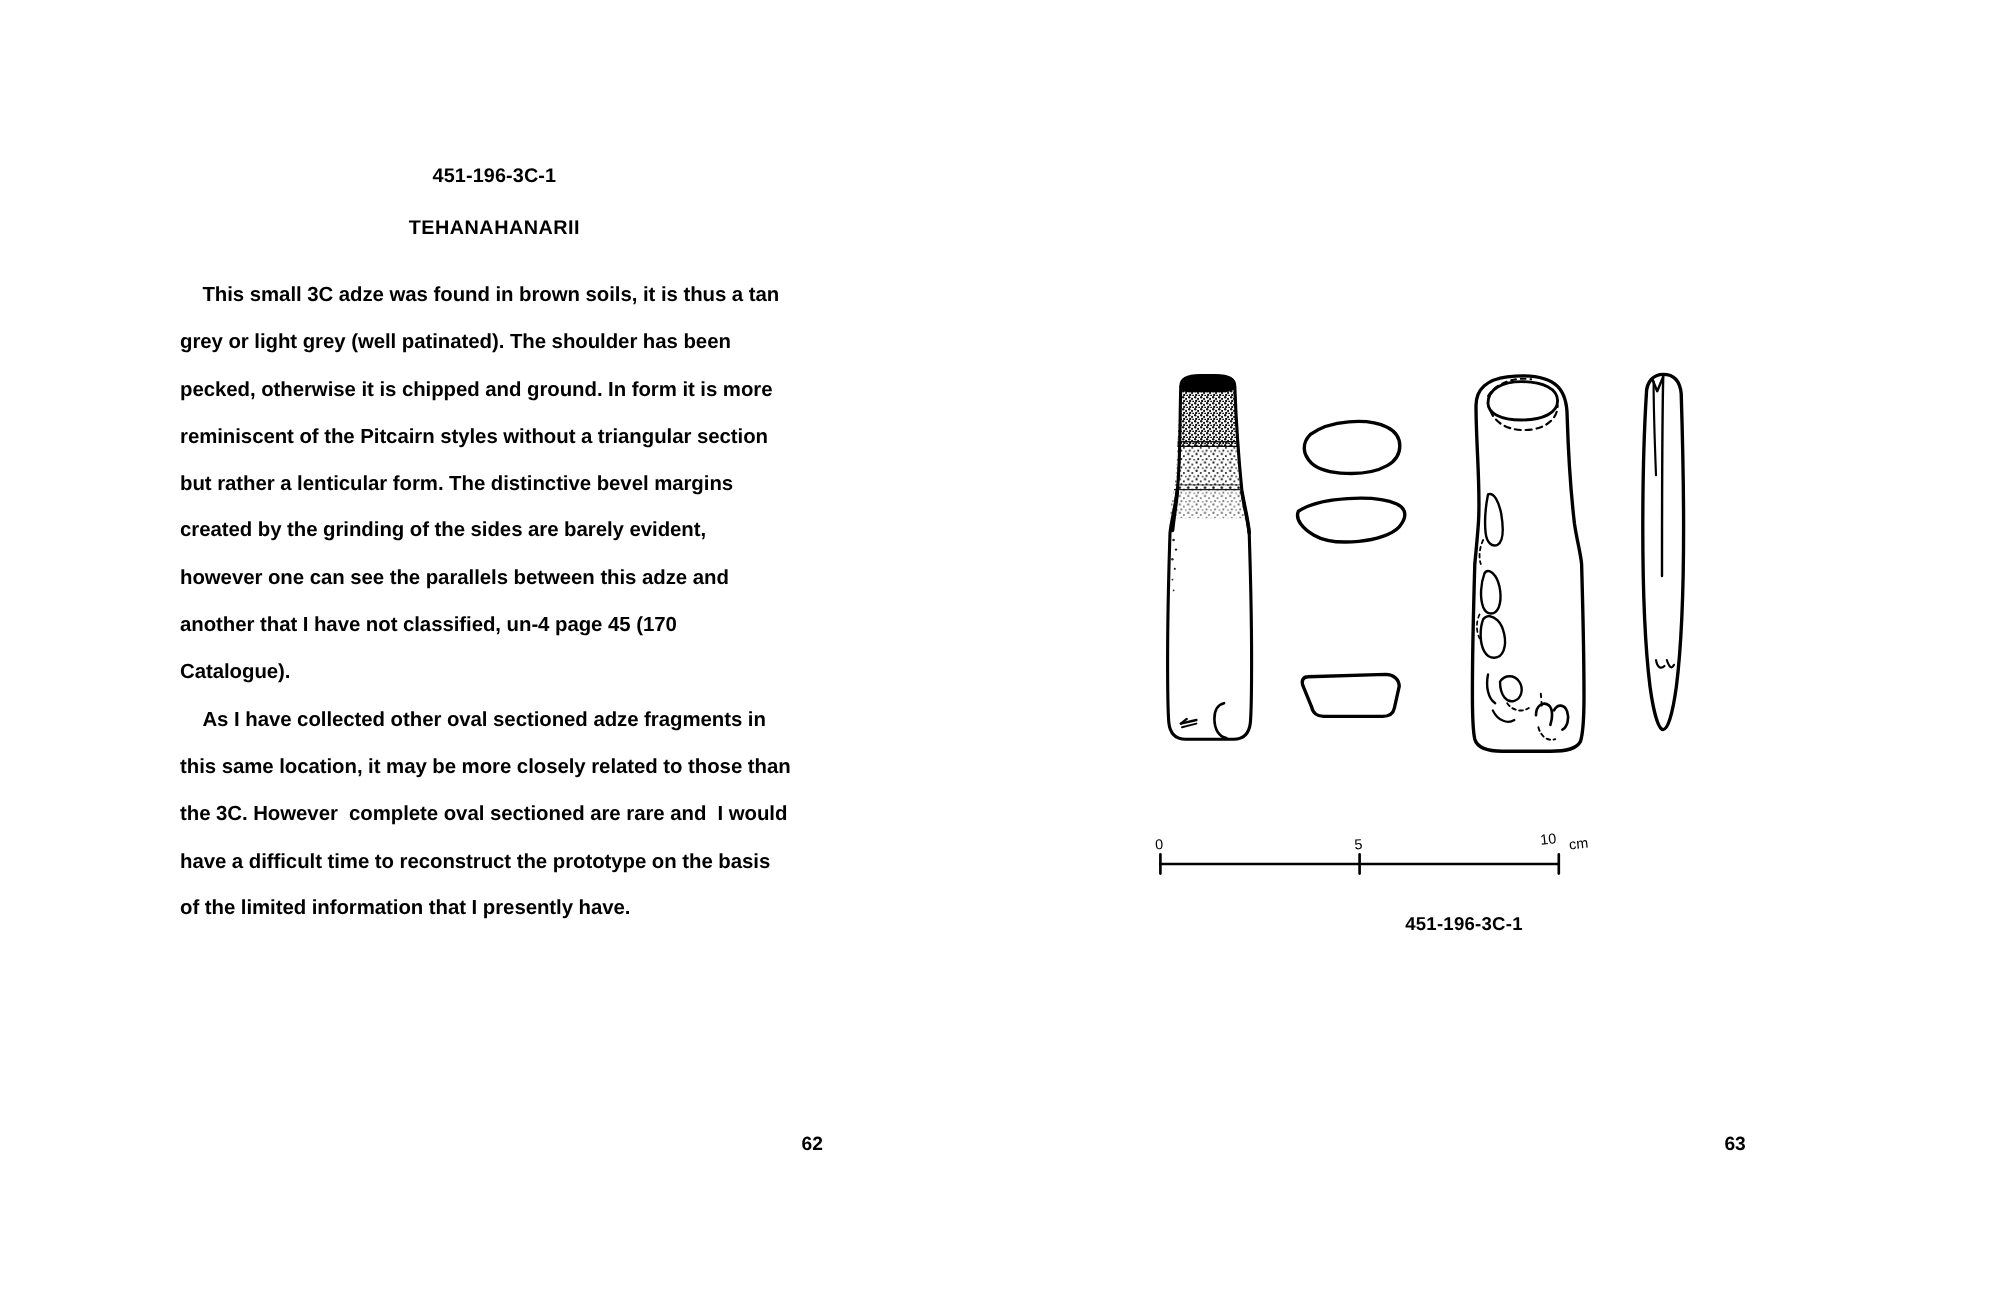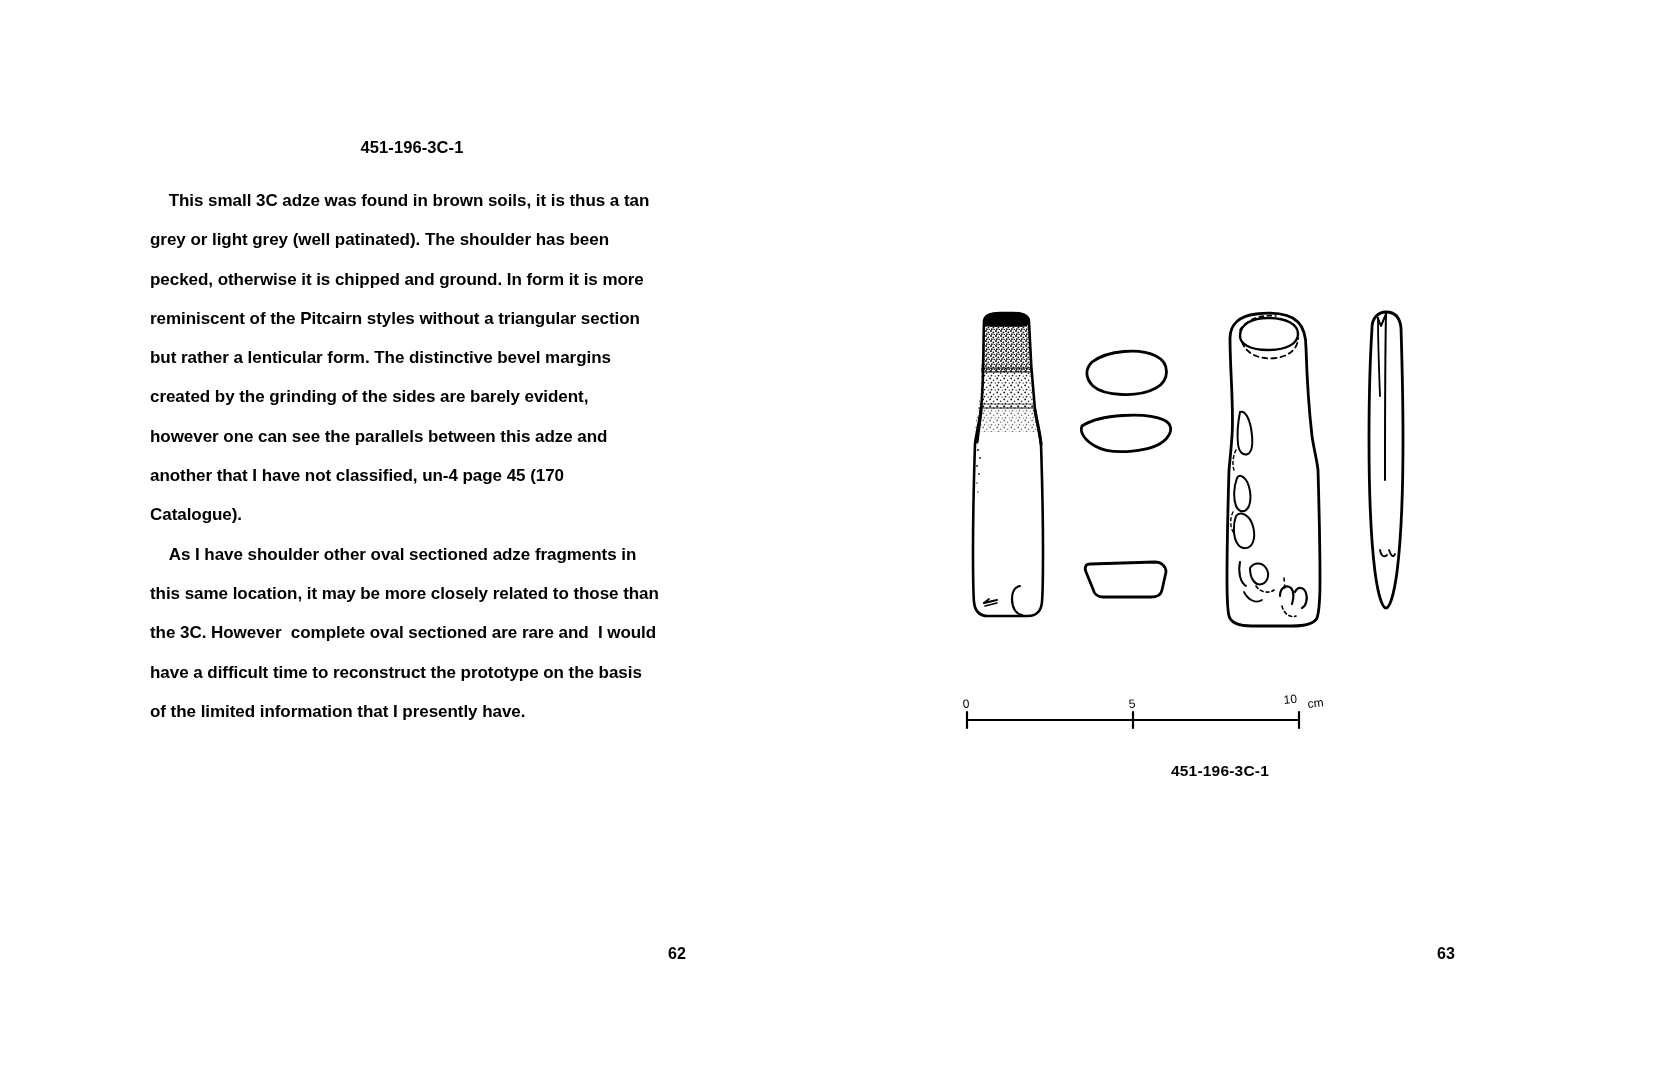--- a/index.html
+++ b/index.html
@@ -99,24 +99,25 @@
 <body>
 
 <div class="spread">
 
   <div class="page page-left">
 
     <div class="text-column">
 
       <div class="catalog-heading">451-196-3C-1</div>
 
+      <div class="site-heading">TEHANAHANARII</div>
 
       <p class="body-para">    This small 3C adze was found in brown soils, it is thus a tan grey or light grey (well patinated). The shoulder has been pecked, otherwise it is chipped and ground. In form it is more reminiscent of the Pitcairn styles without a triangular section but rather a lenticular form. The distinctive bevel margins created by the grinding of the sides are barely evident, however one can see the parallels between this adze and another that I have not classified, un-4 page 45 (170 Catalogue).</p>
 
-      <p class="body-para">    As I have shoulder other oval sectioned adze fragments in  this same location, it may be more closely related to those than the 3C. However  complete oval sectioned are rare and  I would have a difficult time to reconstruct the prototype on the basis of the limited information that I presently have.</p>
+      <p class="body-para">    As I have collected other oval sectioned adze fragments in  this same location, it may be more closely related to those than the 3C. However  complete oval sectioned are rare and  I would have a difficult time to reconstruct the prototype on the basis of the limited information that I presently have.</p>
     </div>
 
     <div class="folio folio-left">62</div>
   </div>
 
   <div class="page page-right">
 
     <div class="figure">
 
       <svg width="560" height="470" viewBox="0 0 560 470" xmlns="http://www.w3.org/2000/svg">

